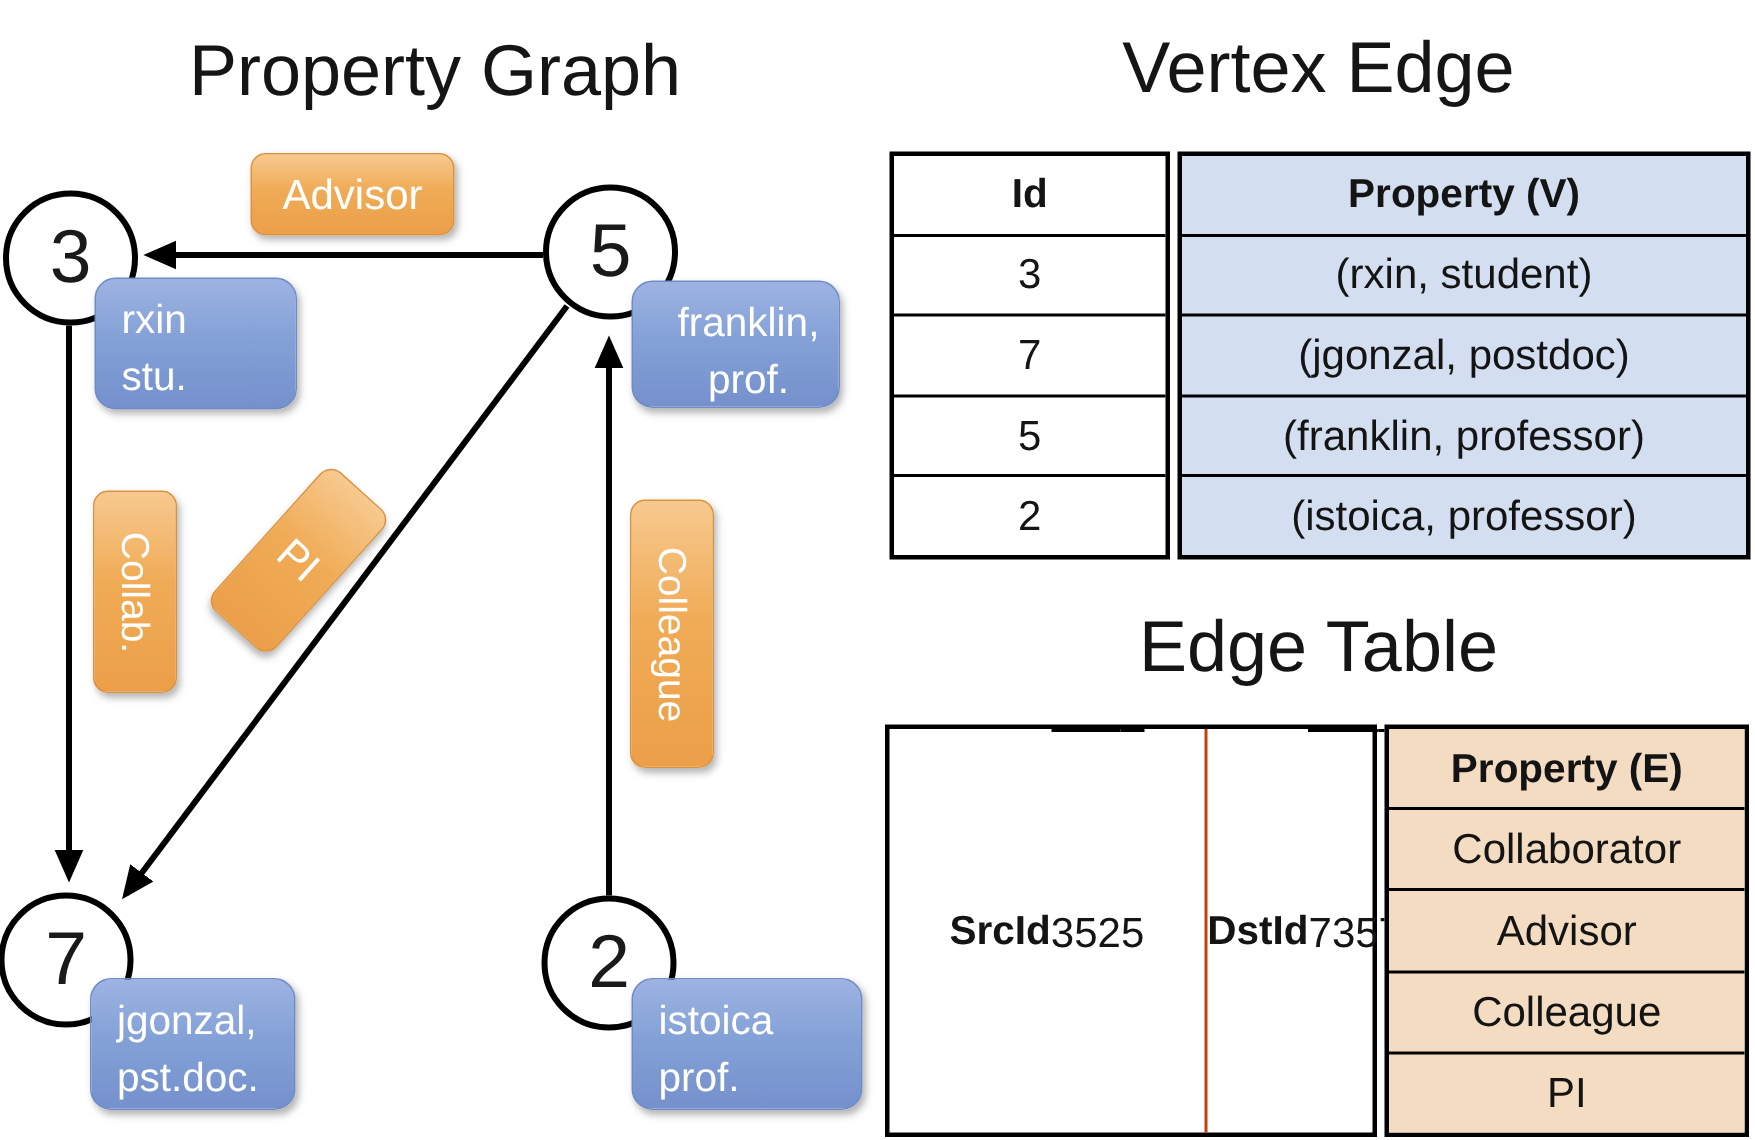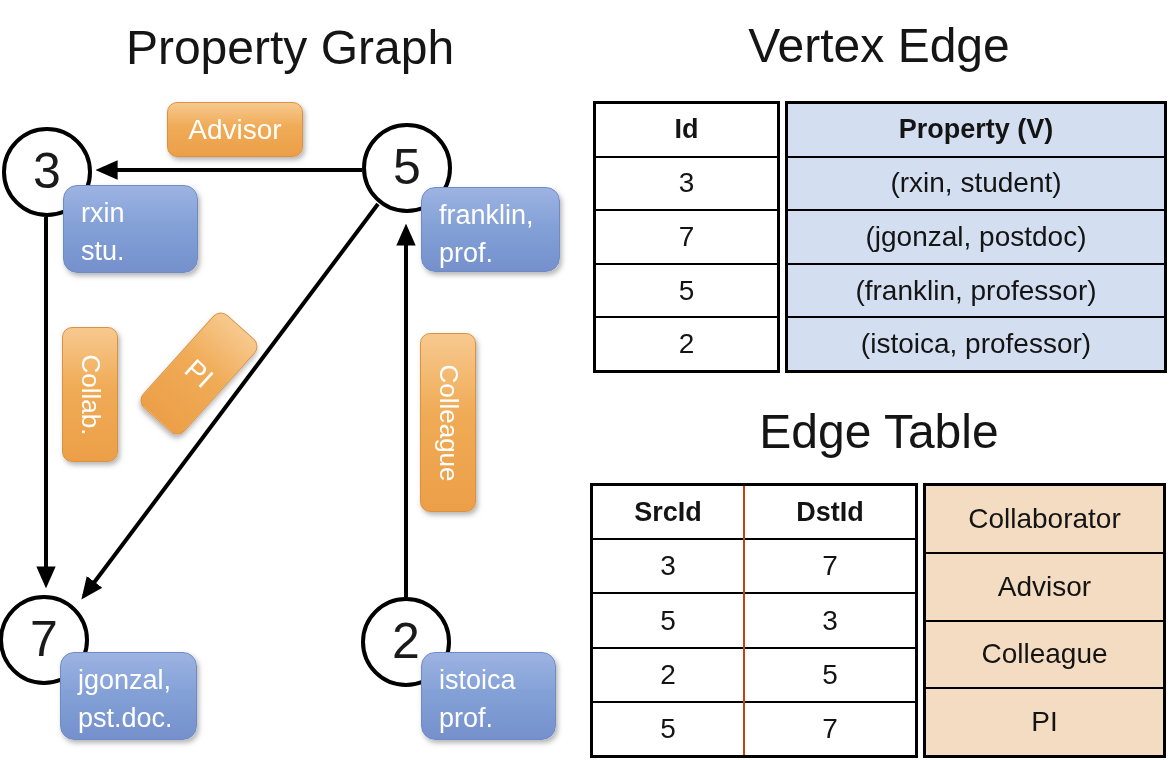--- a/index.html
+++ b/index.html
@@ -29,21 +29,21 @@
   .vlabel span{display:block;}
 
   
   .tbox{position:absolute;border:3px solid #000;box-sizing:border-box;
         display:flex;flex-direction:column;background:#fff;}
   .trow{flex:1;display:flex;align-items:center;justify-content:center;
         border-top:2px solid #000;font-size:28px;color:#141414;}
   .trow:first-child{border-top:none;}
   .trow.head{font-weight:700;font-size:27px;}
   .cols{flex-direction:row;}
-  .subcol{display:flex;flex-direction:column;height:100%;}
+  .subcol{display:flex;height:100%;margin-left:40px;}
   .subcol + .subcol{border-left:2px solid #c2410c;}
   .bluebg{background:#d3dff0;}
   .tanbg{background:#f4dcc2;}
 </style>
 </head>
 <body>
 
 <div id="canvas">
 
   <div class="title" style="left:0;top:20px;width:580px;">Property Graph</div>
@@ -75,29 +75,29 @@
     <span class="h" style="position:absolute;left:0;top:50%;transform:translateY(-50%);">PI</span>
   </div>
   <div class="elabel" style="left:420px;top:333px;width:56px;height:179px;">
     <span class="v">Colleague</span>
   </div>
 
   <div class="vlabel" style="left:63px;top:185px;width:135px;height:88px;">
     <span>rxin</span>
     <span>stu.</span>
   </div>
-  <div class="vlabel" style="left:421px;top:187px;width:139px;height:85px;">
+  <div class="vlabel" style="left:421px;top:187px;width:139px;height:85px;text-align:center;">
     <span>franklin,</span>
     <span>prof.</span>
   </div>
   <div class="vlabel" style="left:60px;top:652px;width:137px;height:88px;">
     <span>jgonzal,</span>
     <span>pst.doc.</span>
   </div>
-  <div class="vlabel" style="left:421px;top:652px;width:135px;height:88px;">
+  <div class="vlabel" style="left:421px;top:652px;width:154px;height:88px;">
     <span>istoica</span>
     <span>prof.</span>
   </div>
 
   <div class="title" style="left:590px;top:18px;width:578px;">Vertex Edge</div>
 
   <div class="tbox" style="left:593px;top:101px;width:187px;height:272px;text-align:right;">
     <div class="trow head">Id</div>
     <div class="trow">3</div>
     <div class="trow">7</div>
@@ -126,19 +126,20 @@
     <div class="subcol" style="flex:1;">
       <div class="trow head">DstId</div>
       <div class="trow">7</div>
       <div class="trow">3</div>
       <div class="trow">5</div>
       <div class="trow">7</div>
     </div>
   </div>
 
   <div class="tbox" style="left:923px;top:483px;width:243px;height:275px;">
+    <div class="trow head tanbg">Property (E)</div>
     <div class="trow tanbg">Collaborator</div>
     <div class="trow tanbg">Advisor</div>
     <div class="trow tanbg">Colleague</div>
     <div class="trow tanbg">PI</div>
   </div>
 
 </div>
 
 </body></html>

